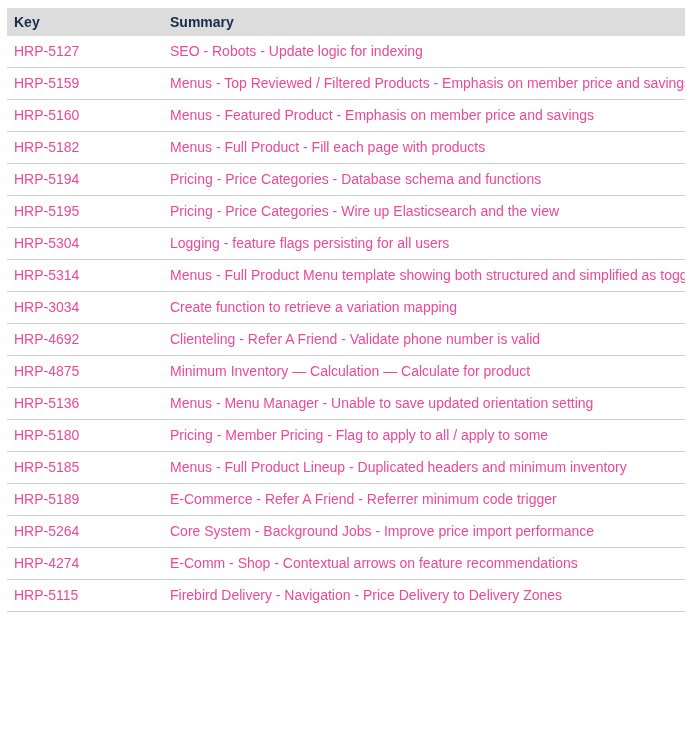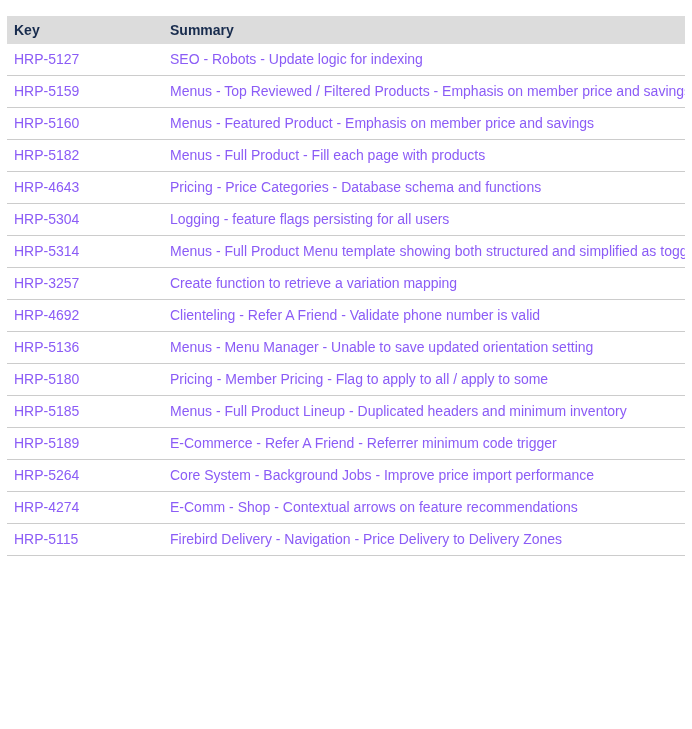--- a/index.html
+++ b/index.html
@@ -9,21 +9,21 @@
     background: #ffffff;
     font-family: "Liberation Sans", sans-serif;
   }
   .page {
     width: 692px;
     height: 729px;
     background: #ffffff;
     overflow: hidden;
   }
   .table-wrap {
-    padding: 16px 7px 0 7px;
+    padding: 8px 7px 0 7px;
   }
   table.issue-table {
     border-collapse: collapse;
     width: 678px;
     table-layout: fixed;
   }
   table.issue-table th {
     background: #dcdcdc;
     color: #172b4d;
     font-size: 14px;
@@ -38,21 +38,21 @@
   table.issue-table td {
     padding: 7px;
     border-bottom: 1px solid #cccccc;
     font-size: 14px;
     line-height: 17px;
     white-space: nowrap;
     overflow: hidden;
     vertical-align: middle;
   }
   table.issue-table a {
-    color: #8b5cf6;
+    color: #ec4899;
     text-decoration: none;
     cursor: pointer;
   }
 </style>
 </head>
 <body>
 
 <div class="page">
   <div class="table-wrap">
     <table class="issue-table">
@@ -73,38 +73,46 @@
         </tr>
         <tr>
           <td><a>HRP-5160</a></td>
           <td><a>Menus - Featured Product - Emphasis on member price and savings</a></td>
         </tr>
         <tr>
           <td><a>HRP-5182</a></td>
           <td><a>Menus - Full Product - Fill each page with products</a></td>
         </tr>
         <tr>
-          <td><a>HRP-4643</a></td>
+          <td><a>HRP-5194</a></td>
           <td><a>Pricing - Price Categories - Database schema and functions</a></td>
+        </tr>
+        <tr>
+          <td><a>HRP-5195</a></td>
+          <td><a>Pricing - Price Categories - Wire up Elasticsearch and the view</a></td>
         </tr>
         <tr>
           <td><a>HRP-5304</a></td>
           <td><a>Logging - feature flags persisting for all users</a></td>
         </tr>
         <tr>
           <td><a>HRP-5314</a></td>
           <td><a>Menus - Full Product Menu template showing both structured and simplified as toggled on</a></td>
         </tr>
         <tr>
-          <td><a>HRP-3257</a></td>
+          <td><a>HRP-3034</a></td>
           <td><a>Create function to retrieve a variation mapping</a></td>
         </tr>
         <tr>
           <td><a>HRP-4692</a></td>
           <td><a>Clienteling - Refer A Friend - Validate phone number is valid</a></td>
+        </tr>
+        <tr>
+          <td><a>HRP-4875</a></td>
+          <td><a>Minimum Inventory — Calculation — Calculate for product</a></td>
         </tr>
         <tr>
           <td><a>HRP-5136</a></td>
           <td><a>Menus - Menu Manager - Unable to save updated orientation setting</a></td>
         </tr>
         <tr>
           <td><a>HRP-5180</a></td>
           <td><a>Pricing - Member Pricing - Flag to apply to all / apply to some</a></td>
         </tr>
         <tr>

